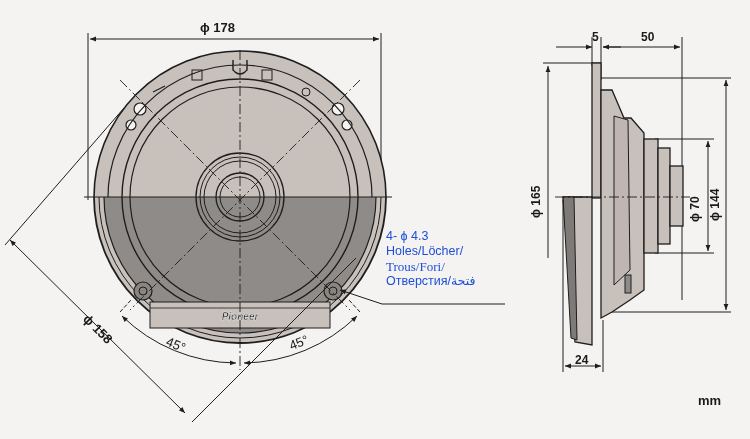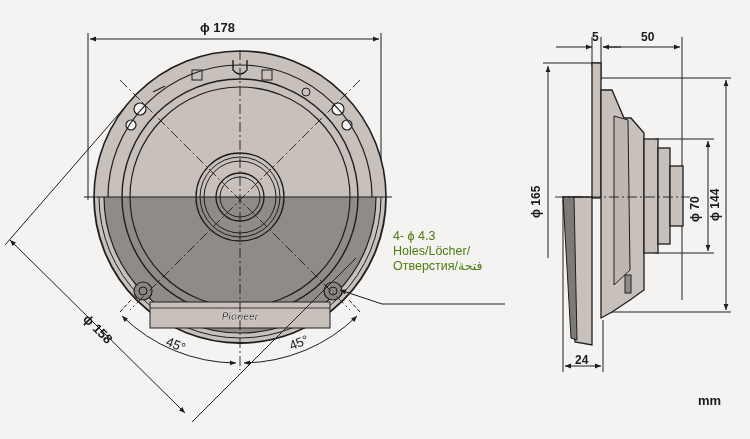--- a/index.html
+++ b/index.html
@@ -1,21 +1,21 @@
 <!DOCTYPE html>
 <html><head>
 <meta charset="utf-8">
 <style>
   html, body { margin: 0; padding: 0; }
   body { width: 750px; height: 439px; background: #f4f3f2; overflow: hidden; position: relative;
          font-family: "Liberation Sans", sans-serif; color: #1a1a1a; }
   #stage { position: absolute; left: 0; top: 0; width: 750px; height: 439px; }
   .lbl { position: absolute; font-family: "Liberation Sans", sans-serif; font-size: 12px; color: #1a1a1a; line-height: 1; white-space: nowrap; }
   .lbl.b { font-weight: bold; }
-  .holes { position: absolute; left: 386px; top: 229px; font-size: 12.5px; line-height: 15px; color: #4d7c0f; margin-left: 7px; }
+  .holes { position: absolute; left: 386px; top: 229px; font-size: 12.5px; line-height: 15px; color: #1d4ed8; }
   .holes div { white-space: nowrap; }
   .serif { font-family: "Liberation Serif", serif; font-size: 13px; }
 </style>
 </head>
 <body>
 
 <svg id="stage" viewBox="0 0 750 439" xmlns="http://www.w3.org/2000/svg">
   <defs>
     <marker id="arr" viewBox="0 0 10 10" refX="10" refY="5" markerWidth="9" markerHeight="6" orient="auto-start-reverse">
       <path d="M0,1 L10,5 L0,9 Z" fill="#1e1e1e"></path>
@@ -166,20 +166,21 @@
 <div class="lbl b" style="left:200px; top:21px; font-size:13px;">ϕ 178</div>
 
 <div class="lbl b" style="left:90px; top:312px; font-size:13px; transform:rotate(45deg); transform-origin:left top;">ϕ 158</div>
 
 <div class="lbl" style="left:166px; top:338px; font-size:13px; transform:rotate(22deg);">45°</div>
 <div class="lbl" style="left:289px; top:336px; font-size:13px; transform:rotate(-22deg);">45°</div>
 
 <div class="holes">
   <div>4- ϕ 4.3</div>
   <div>Holes/Löcher/</div>
+  <div class="serif">Trous/Fori/</div>
   <div>Отверстия/فتحة</div>
 </div>
 
 <div class="lbl b" style="left:592px; top:31px; font-size:12px;">5</div>
 <div class="lbl b" style="left:629px; top:31px; font-size:12px;margin-left:12px;">50</div>
 
 <div class="lbl b" style="left:530px; top:218px; font-size:12px; transform:rotate(-90deg); transform-origin:left top;">ϕ 165</div>
 <div class="lbl b" style="left:689px; top:222px; font-size:12px; transform:rotate(-90deg); transform-origin:left top;">ϕ 70</div>
 <div class="lbl b" style="left:709px; top:221px; font-size:12px; transform:rotate(-90deg); transform-origin:left top;">ϕ 144</div>
 

